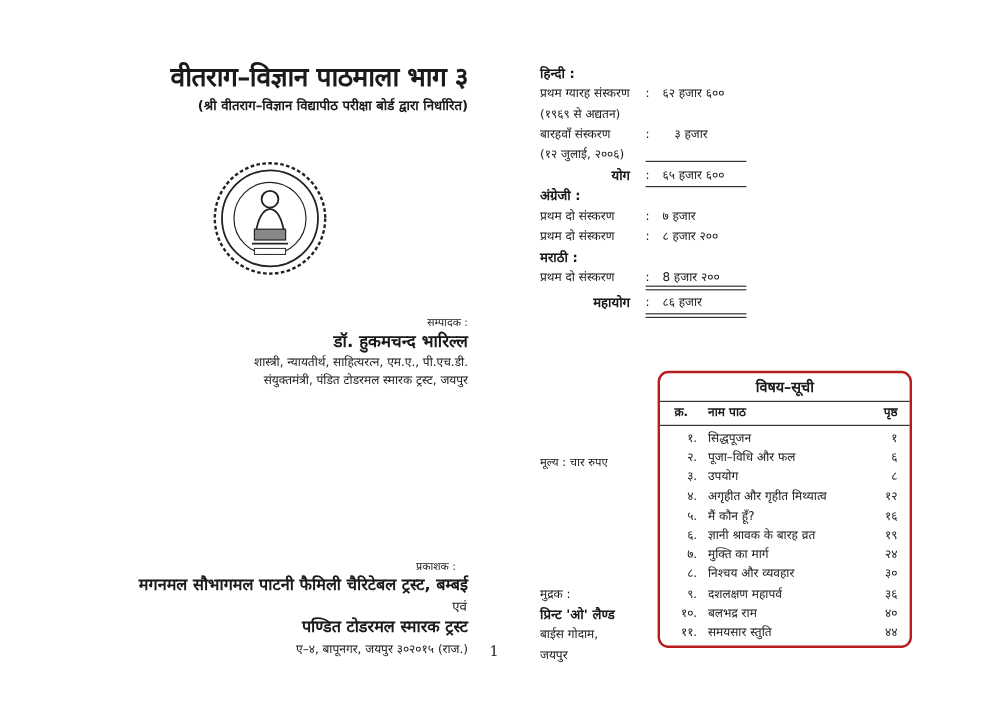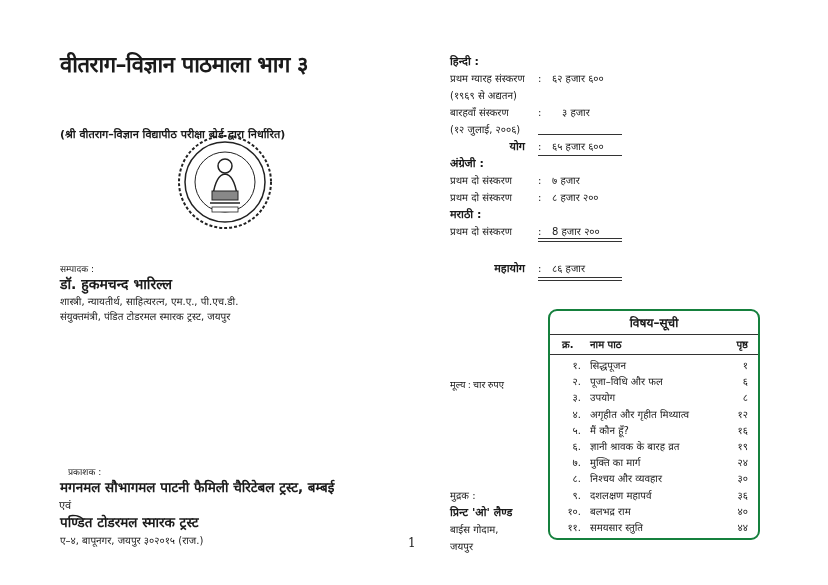--- a/index.html
+++ b/index.html
@@ -1,46 +1,46 @@
 <!DOCTYPE html>
 <html><head>
 <meta charset="utf-8">
 <style>
   html, body { margin:0; padding:0; background:#ffffff; }
   body { width:828px; height:585px; position:relative; overflow:hidden;
          font-family:"DejaVu Sans", sans-serif; color:#1a1a1a; }
   .abs { position:absolute; }
-  .c { text-align:left; }
+  .c { text-align:right; }
   .title { left:60px; top:48px; width:330px; font-size:22px; font-weight:bold; font-family:"DejaVu Serif", serif; letter-spacing:-0.5px; }
-  .subtitle { left:60px; top:80px; width:330px; font-size:11px; font-weight:bold;margin-top:46px; }
+  .subtitle { left:60px; top:80px; width:330px; font-size:11px; font-weight:bold; }
   .emblem { left:176px; top:133px; width:98px; height:98px; }
   .ed-label { left:60px; top:262px; width:330px; font-size:9px; }
   .ed-name { left:60px; top:274px; width:330px; font-size:14px; font-weight:bold; }
   .ed-line { left:60px; width:330px; font-size:10px; }
-  .pub-label { left:68px; top:465px; width:330px; font-size:9px; }
+  .pub-label { left:50px; top:465px; width:330px; font-size:9px; }
   .pub-1 { left:60px; top:478px; width:330px; font-size:13.5px; font-weight:bold; }
   .pub-and { left:59px; top:497px; width:330px; font-size:11px; }
   .pub-2 { left:60px; top:513px; width:330px; font-size:13.5px; font-weight:bold; }
   .pub-addr { left:60px; top:533px; width:330px; font-size:10px; }
   .pageno { left:408px; top:536px; font-size:12px; font-family:"DejaVu Serif", serif; }
 
   .ed-block { left:450px; top:53px; width:190px; font-size:10px; }
   .row { position:relative; height:17px; line-height:17px; white-space:nowrap; }
   .row .lbl { position:absolute; left:0; }
   .row .colon { position:absolute; left:88px; }
   .row .val { position:absolute; left:102px; }
   .lang { font-weight:bold; font-size:11px; }
   .total .lbl { left:auto; right:115px; font-weight:bold; font-size:11px; }
   .hr { position:absolute; left:88px; width:84px; border-top:1px solid #333; }
 
-  .price { left:450px; top:378px; font-size:9.5px;font-family:Liberation Serif, serif; }
+  .price { left:450px; top:378px; font-size:9.5px; }
   .printer { left:450px; top:487px; font-size:10px; line-height:17px; }
   .printer .bold { font-weight:bold; font-size:11px; }
 
-  .toc { left:548px; top:309px; width:212px; height:231px; border:2px solid #15803d; border-radius:9px; box-sizing:border-box; font-size:10px; }
+  .toc { left:548px; top:309px; width:212px; height:231px; border:2px solid #b91c1c; border-radius:9px; box-sizing:border-box; font-size:10px; }
   .toc-title { height:23px; line-height:24px; text-align:center; font-weight:bold; font-size:12px; border-bottom:1px solid #333; }
   .toc-head { position:relative; height:19px; line-height:19px; font-weight:bold; border-bottom:1px solid #333;padding-left:28px; }
   .toc-row { position:relative; height:16.2px; line-height:16.2px; }
   .toc-no { position:absolute; right:177px; }
   .toc-name { position:absolute; left:40px; white-space:nowrap; }
   .toc-pg { position:absolute; right:10px; }
 </style>
 </head>
 <body>
 
@@ -116,21 +116,21 @@
   <div class="row lang">
       <span class="lbl">मराठी :</span>
     </div>
   <div class="row">
     <span class="lbl">प्रथम दो संस्करण</span>
     <span class="colon">:</span>
     <span class="val">8 हजार २००</span>
     <div class="hr" style="top:15px"></div>
     <div class="hr" style="top:18px"></div>
   </div>
-  <div class="row total" style="margin-top:20px">
+  <div class="row total" style="margin-top:4px">
     <span class="lbl">महायोग</span>
     <span class="colon">:</span>
     <span class="val">८६ हजार</span>
     <div class="hr" style="top:17px"></div>
     <div class="hr" style="top:20px"></div>
   </div>
 </div>
 
 <div class="abs price">मूल्य : चार रुपए</div>
 

